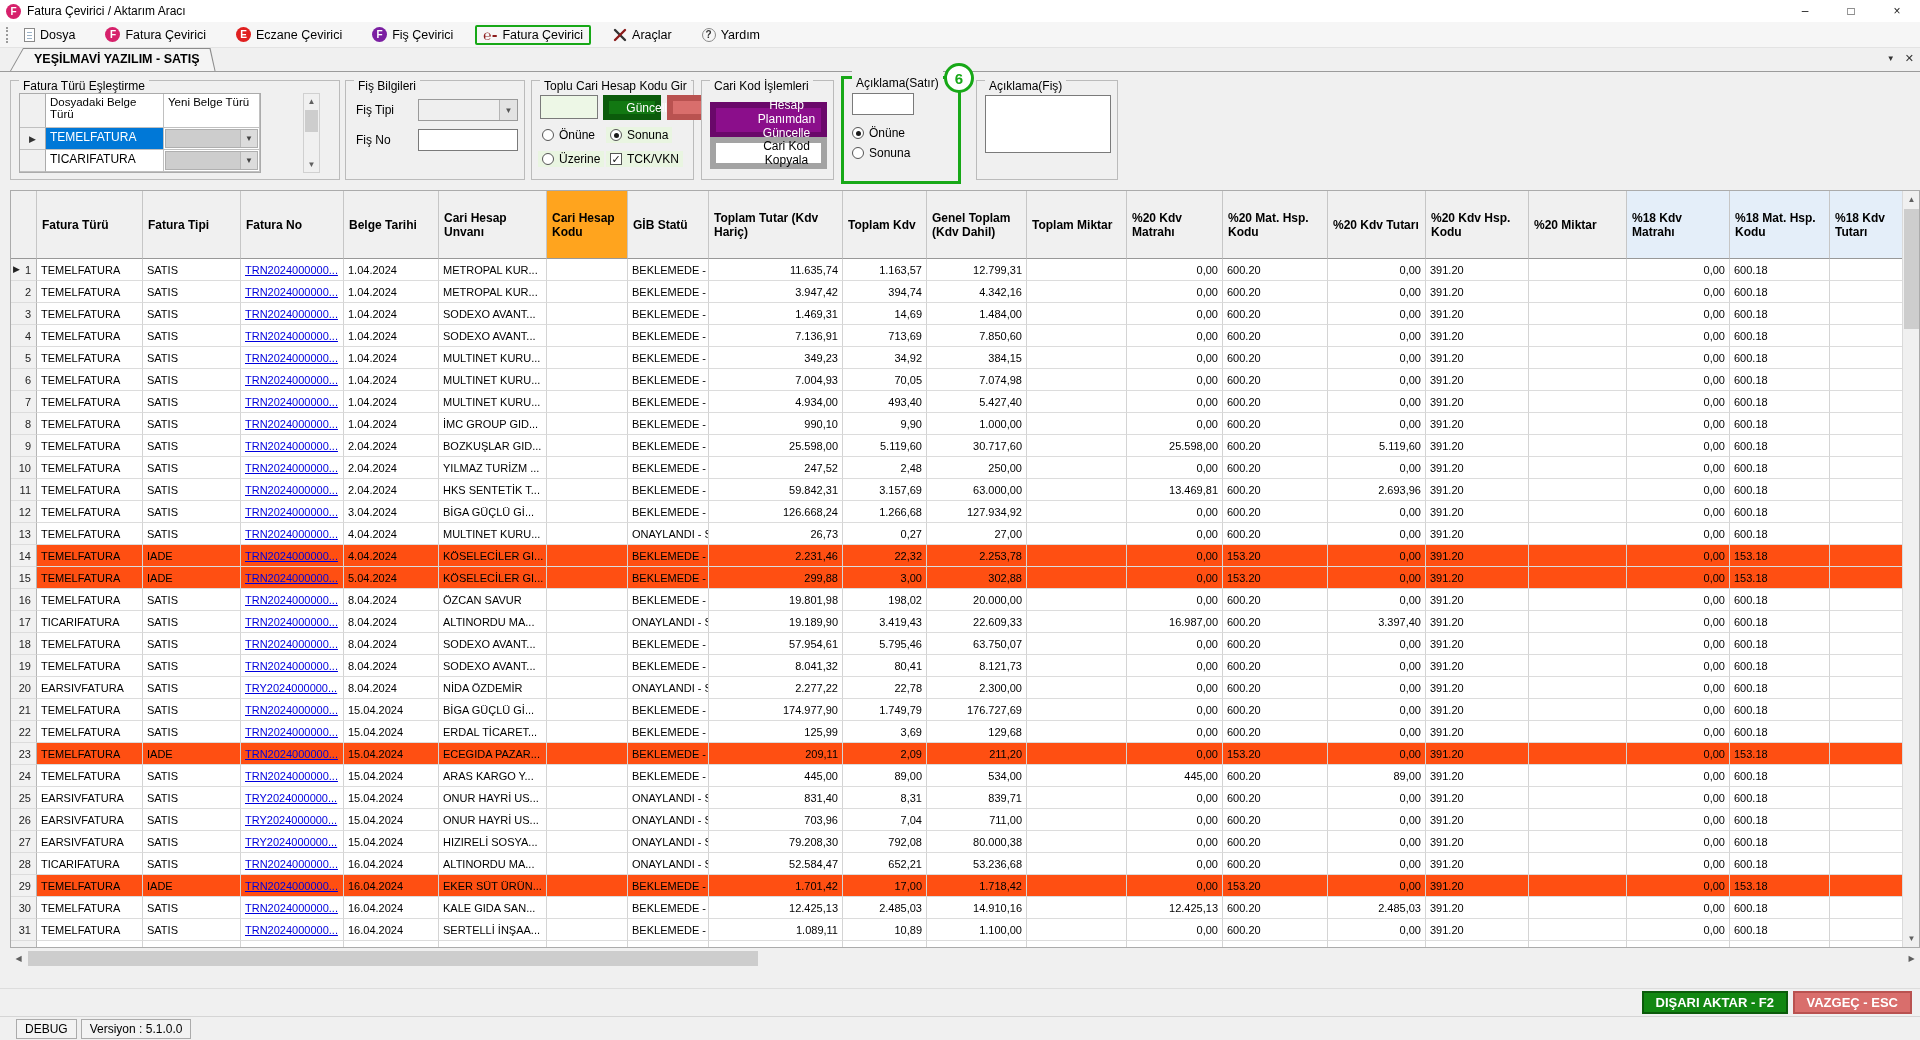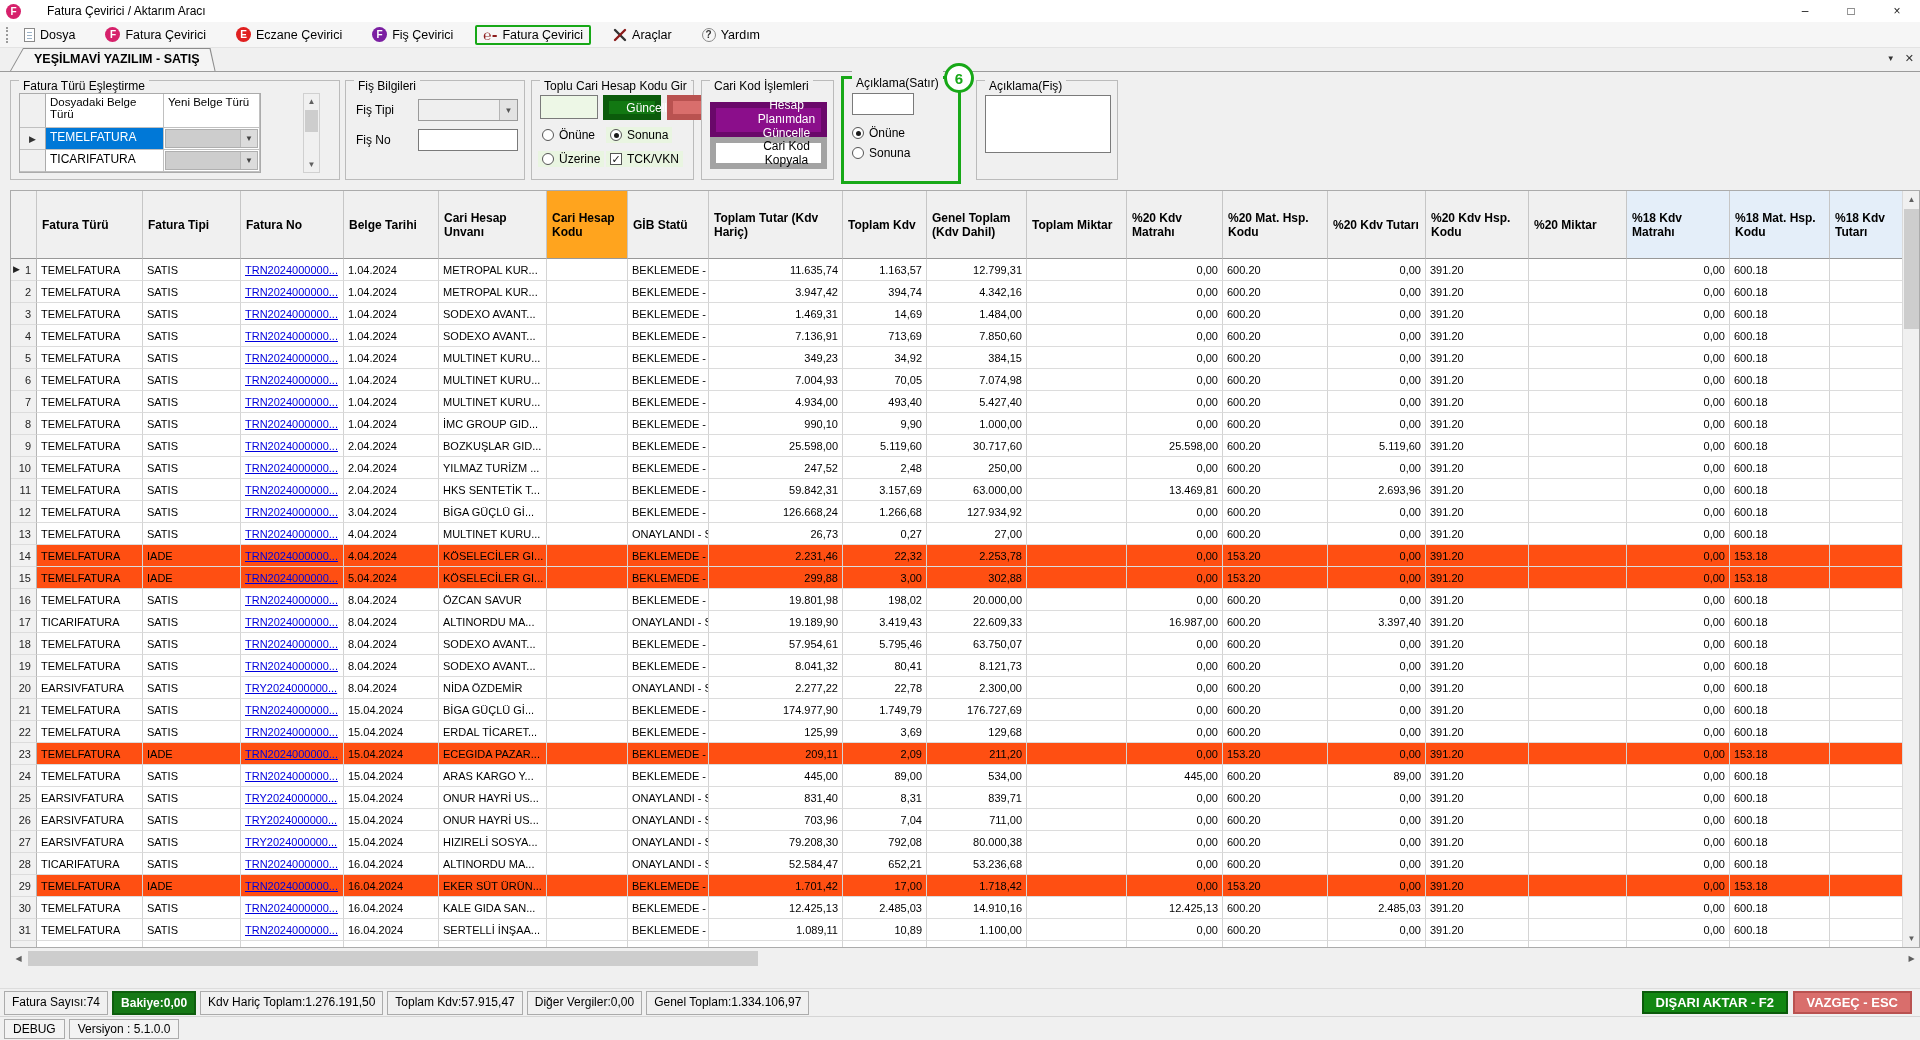--- a/index.html
+++ b/index.html
@@ -3,21 +3,21 @@
 <meta charset="utf-8">
 <style>
   * { box-sizing: border-box; margin:0; padding:0; }
   html,body { width:1920px; height:1040px; overflow:hidden; background:#F0F0F0;
               font-family:"Liberation Sans", sans-serif; color:#000; }
 
   
   .titlebar { position:absolute; left:0; top:0; width:1920px; height:22px; background:#FFFFFF; display:flex; align-items:center; }
   .app-icon { width:15px; height:15px; border-radius:50%; background:#D6216B; color:#fff; font-size:10px; font-weight:bold;
               display:inline-flex; align-items:center; justify-content:center; margin:0 6px 0 6px; }
-  .title-text { font-size:12px;margin-left:20px; }
+  .title-text { font-size:12px; }
   .win-controls { position:absolute; right:0; top:0; height:22px; display:flex; }
   .win-btn { width:46px; height:22px; display:flex; align-items:center; justify-content:center; font-size:12px; color:#222; }
 
   
   .menubar { position:absolute; left:0; top:22px; width:1920px; height:26px; background:#F6F6F6; border-bottom:1px solid #E3E3E3;
              display:flex; align-items:center; font-size:12.5px; }
   .menu-grip { border-left:2px dotted #9A9A9A; height:16px; margin:0 8px 0 6px; }
   .menu-item { display:flex; align-items:center; gap:5px; padding:3px 8px; margin-right:14px; white-space:nowrap; }
   .menu-item.hl { border:2px solid #17A817; border-radius:2px; padding:1px 6px; }
   .badge-ic { width:15px; height:15px; border-radius:50%; color:#fff; font-size:10px; font-weight:bold;
@@ -114,21 +114,21 @@
   
   .statusbar { position:absolute; left:0; top:988px; width:1920px; height:28px; background:#F0F0F0; border-top:1px solid #DDD;
                display:flex; align-items:center; padding-left:4px; gap:4px; }
   .st-item { border:1px solid #ABABAB; background:#F0F0F0; font-size:12px; padding:3px 7px; white-space:nowrap; }
   .st-item.green { background:#157815; color:#fff; border:2px solid #0E5E0E; font-weight:bold; }
   .st-btn { position:absolute; height:23px; display:flex; align-items:center; justify-content:center;
             font-size:13px; font-weight:bold; color:#fff; padding:0 12px; }
   .st-btn.export { right:132px; top:2px; background:#128712; border:2px solid #0B5B0B; }
   .st-btn.cancel { right:8px;  top:2px; background:#D96E6C; border:2px solid #B95250; }
   .debugbar { position:absolute; left:0; top:1016px; width:1920px; height:24px; background:#F0F0F0; border-top:1px solid #D5D5D5;
-              display:flex; align-items:center; padding-left:4px; gap:4px; }
+              display:flex; align-items:center; padding-left:16px; gap:4px; }
   .db-item { border:1px solid #ABABAB; background:#F3F3F3; font-size:12px; padding:2px 8px; white-space:nowrap; }
 
   .lbl { position:absolute; font-size:12px; white-space:nowrap; }
 </style>
 </head>
 <body>
 
 <div class="titlebar">
   <span class="app-icon">F</span>
   <span class="title-text">Fatura Çevirici / Aktarım Aracı</span>
@@ -1020,27 +1020,19 @@
     <span class="vs-arrow" style="bottom:0;">▼</span>
   </div>
 </div>
 <div class="hscroll">
   <span class="hs-arrow" style="left:0;">◀</span>
   <span class="hs-thumb" style="left:18px; width:730px;"></span>
   <span class="hs-arrow" style="right:0;">▶</span>
 </div>
 
 <div class="statusbar">
-  <span id="status-items" style="display:flex; gap:4px;">
-      <span class="st-item">Fatura Sayısı:74</span>
-      <span class="st-item green">Bakiye:0,00</span>
-      <span class="st-item">Kdv Hariç Toplam:1.276.191,50</span>
-      <span class="st-item">Toplam Kdv:57.915,47</span>
-      <span class="st-item">Diğer Vergiler:0,00</span>
-      <span class="st-item">Genel Toplam:1.334.106,97</span>
-    </span>
   <div class="st-btn export">DIŞARI AKTAR - F2</div>
   <div class="st-btn cancel">VAZGEÇ - ESC</div>
 </div>
 <div class="debugbar">
   <span class="db-item">DEBUG</span>
   <span class="db-item">Versiyon : 5.1.0.0</span>
 </div>
 
 </body></html>

